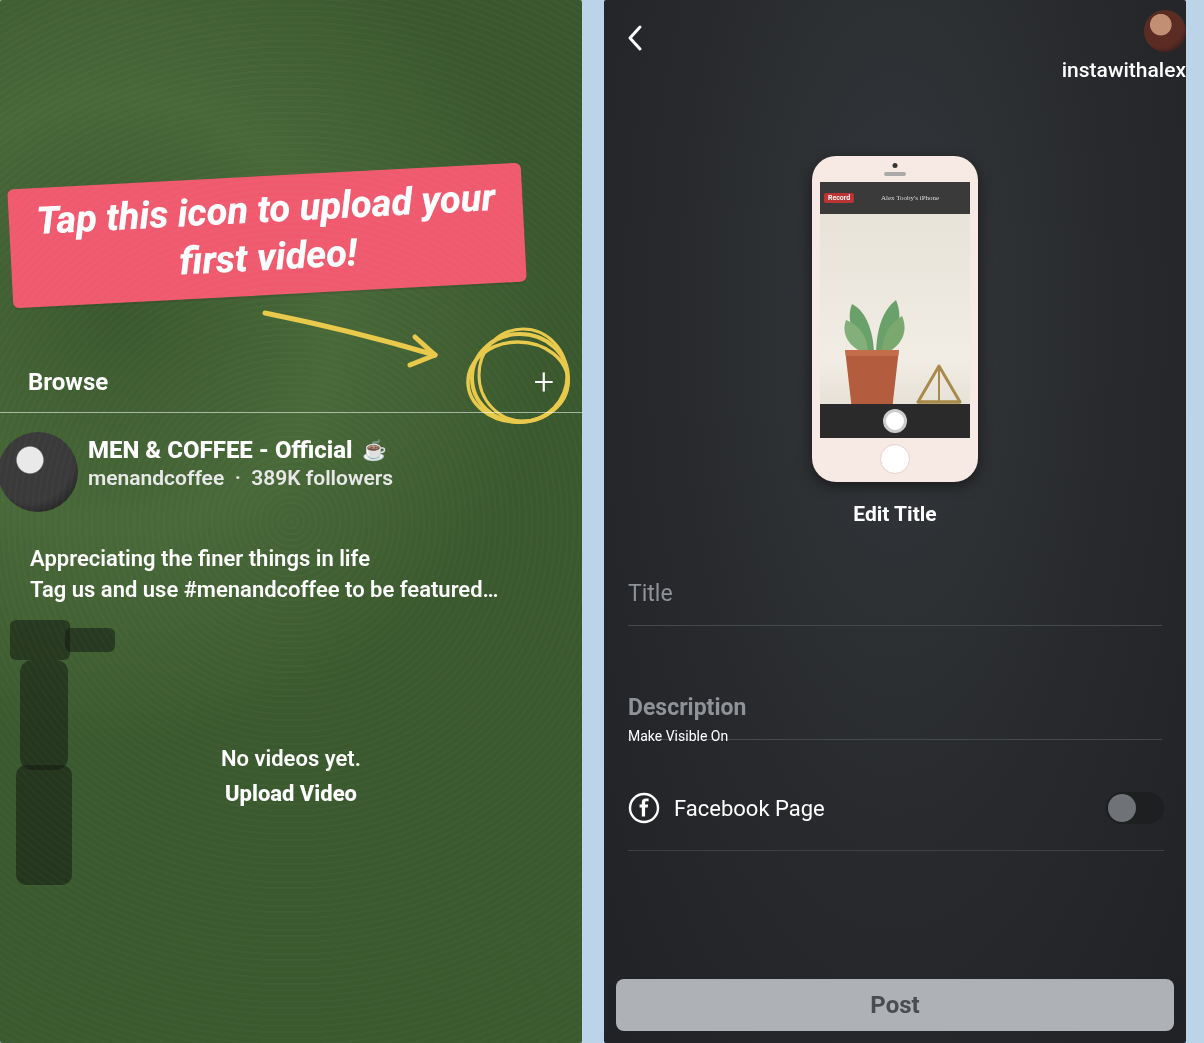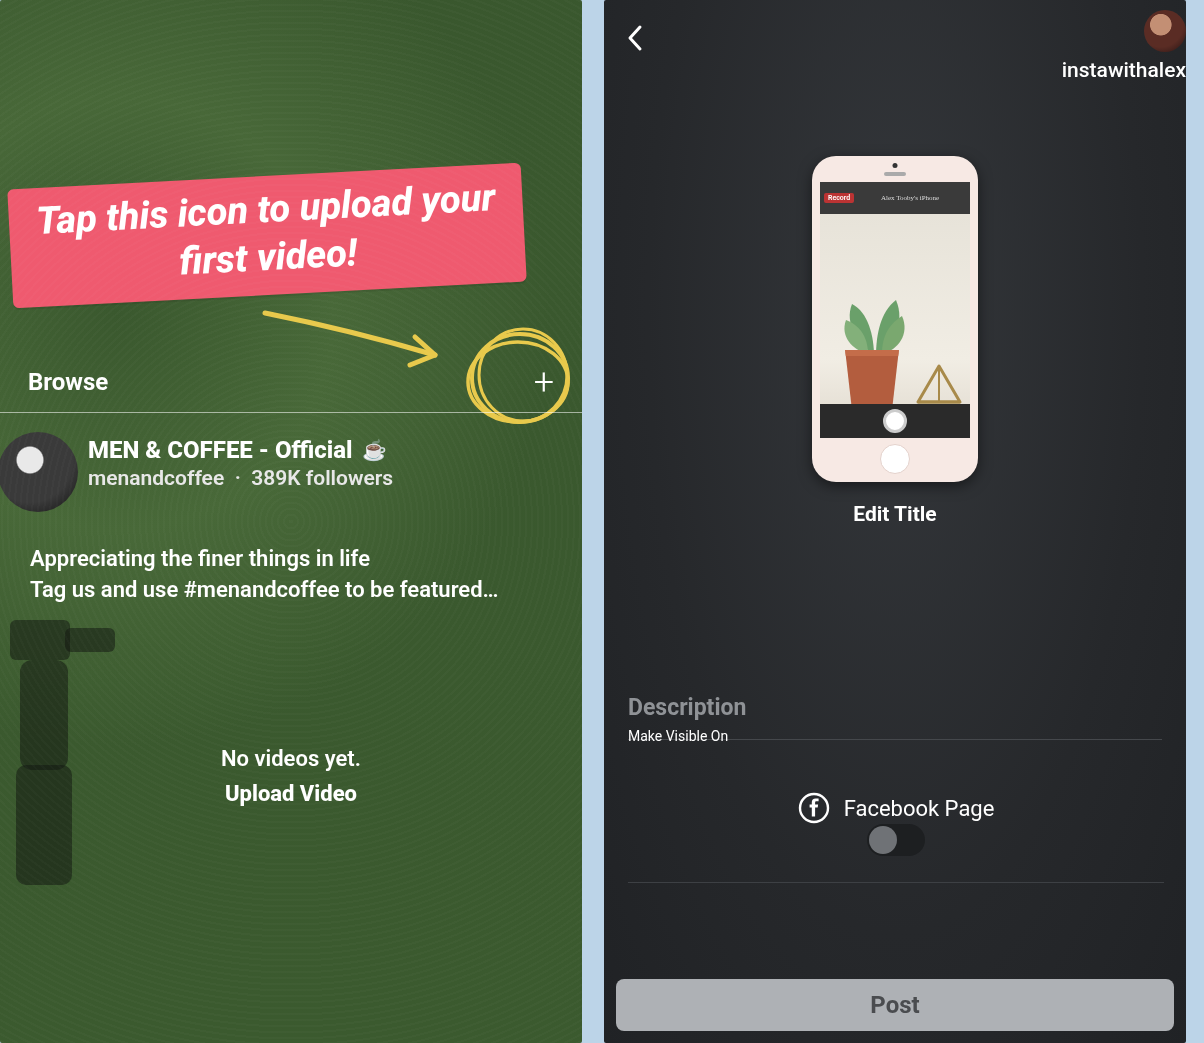--- a/index.html
+++ b/index.html
@@ -330,21 +330,20 @@
 
   .visibility-row {
     position: absolute;
     top: 792px;
     left: 24px; right: 22px;
     display: flex;
     align-items: center;
     justify-content: space-between;
     padding-bottom: 26px;
     border-bottom: 1px solid #3d4044;
-    flex-direction: column;
   }
   .visibility-left {
     display: flex;
     align-items: center;
     gap: 14px;
     font-size: 22px;
     color: #fff;
   }
   .fb-icon {
     width: 32px; height: 32px;
@@ -477,20 +476,23 @@
       </div>
       <div class="phone-cam-bar">
         <div class="shutter"></div>
       </div>
     </div>
     <div class="phone-home"></div>
   </div>
 
   <div class="edit-cover-label">Edit Title</div>
 
+  <div class="input-row input-title">
+    <span>Title</span>
+  </div>
 
   <div class="input-row input-desc">
     <span>Description</span>
   </div>
 
   <div class="section-heading">Make Visible On</div>
 
   <div class="visibility-row">
     <div class="visibility-left">
       <svg class="fb-icon" viewBox="0 0 32 32">

